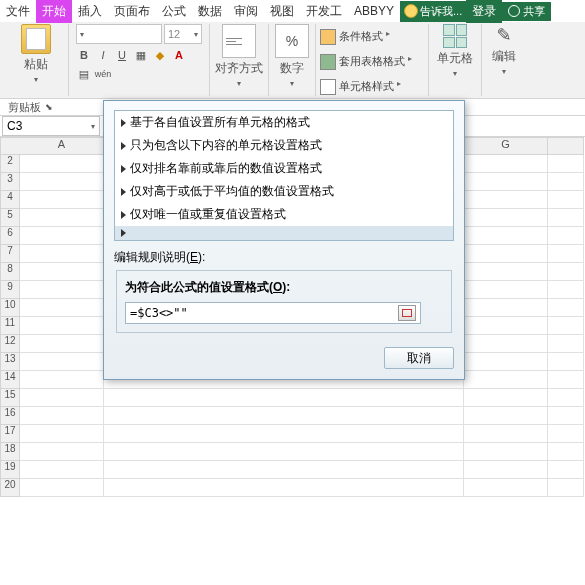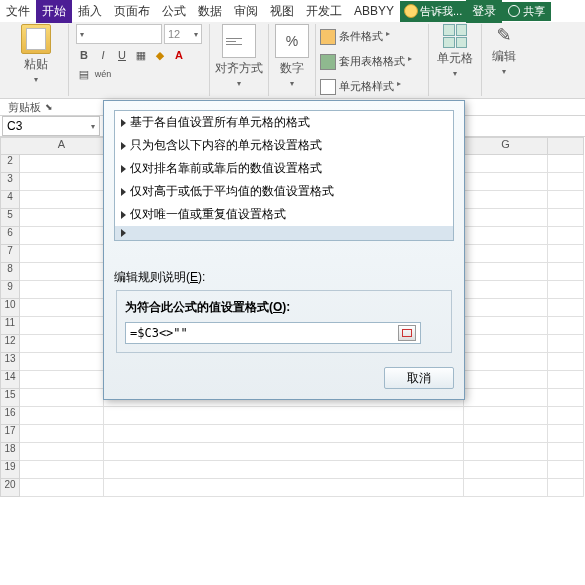--- a/index.html
+++ b/index.html
@@ -1,18 +1,18 @@
 <!DOCTYPE html>
 <html><head>
 <meta charset="utf-8">
 <style>
 html,body{margin:0;padding:0;font-family:"Microsoft YaHei","SimSun",Arial,sans-serif;font-size:12px;background:#fff;width:585px;height:585px;overflow:hidden}
 .ribbon-tabs{display:flex;height:22px;background:#fff;align-items:center}
 .tab{padding:3px 6px;font-size:12px;color:#333;cursor:pointer}
-.tab.active{background:#4c1d95;color:#fff}
+.tab.active{background:#d946ef;color:#fff}
 .ribbon-body{height:72px;background:#f1f1f1;border-bottom:1px solid #d4d4d4;display:flex;padding:2px 4px}
 .rgroup{display:flex;flex-direction:column;align-items:center;justify-content:space-between;padding:0 4px;border-right:1px solid #d4d4d4;position:relative}
 .rgroup:last-child{border-right:none}
 .gbig{display:flex;flex-direction:column;align-items:center;gap:2px;color:#555}
 .paste-ico{width:28px;height:28px;background:linear-gradient(#f9d978,#e8b84a);border:1px solid #c9a03a;border-radius:2px;position:relative}
 .paste-ico:after{content:"";position:absolute;top:3px;left:4px;width:18px;height:20px;background:#fff;border:1px solid #bbb}
 .fontbox{display:flex;gap:2px}
 .combo{height:18px;border:1px solid #c5c5c5;background:#fff;font-size:11px;display:flex;align-items:center;padding:0 3px;color:#888}
 .btnrow{display:flex;gap:3px;margin-top:3px}
 .sbtn{width:16px;height:16px;font-size:11px;color:#555;display:flex;align-items:center;justify-content:center}
@@ -349,21 +349,21 @@
           <span>仅对高于或低于平均值的数值设置格式</span>
         </div>
         <div class="rule-item">
           <span class="tri"></span>
           <span>仅对唯一值或重复值设置格式</span>
         </div>
         <div class="rule-item sel">
           <span class="tri"></span>
         </div>
       </div>
-    <div style="margin-top:28px"><span>编辑规则说明</span>(<span class="label-u">E</span>):</div>
+    <div style="margin-top:8px"><span>编辑规则说明</span>(<span class="label-u">E</span>):</div>
     <fieldset class="fieldset">
       <div style="font-weight:bold;margin-bottom:6px"><span>为符合此公式的值设置格式</span>(<span class="label-u">O</span>):</div>
       <div class="formula-input">
         <span>=$C3&lt;&gt;""</span>
         <span class="refpick">
             <span></span>
           </span>
       </div>
     </fieldset>
     <div class="dlg-foot">

